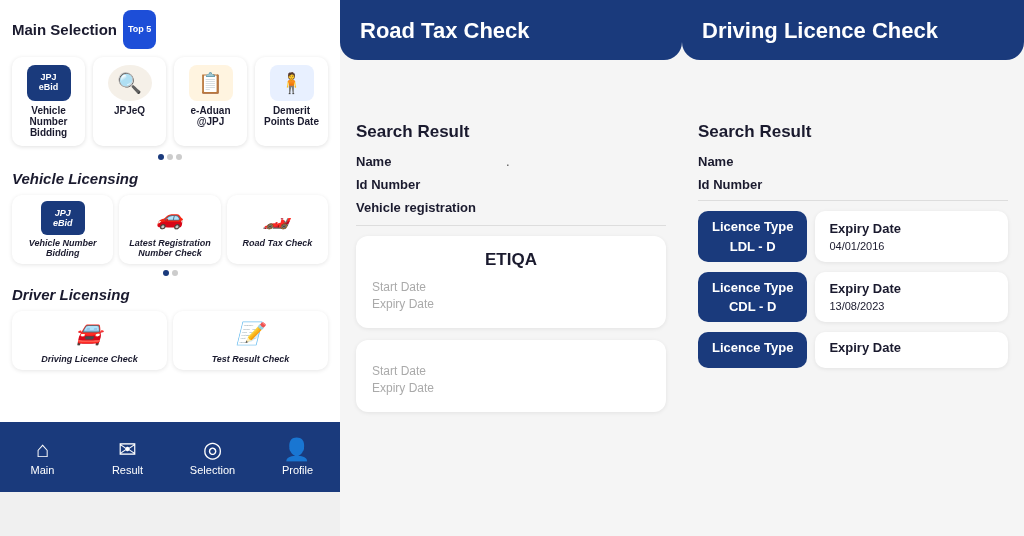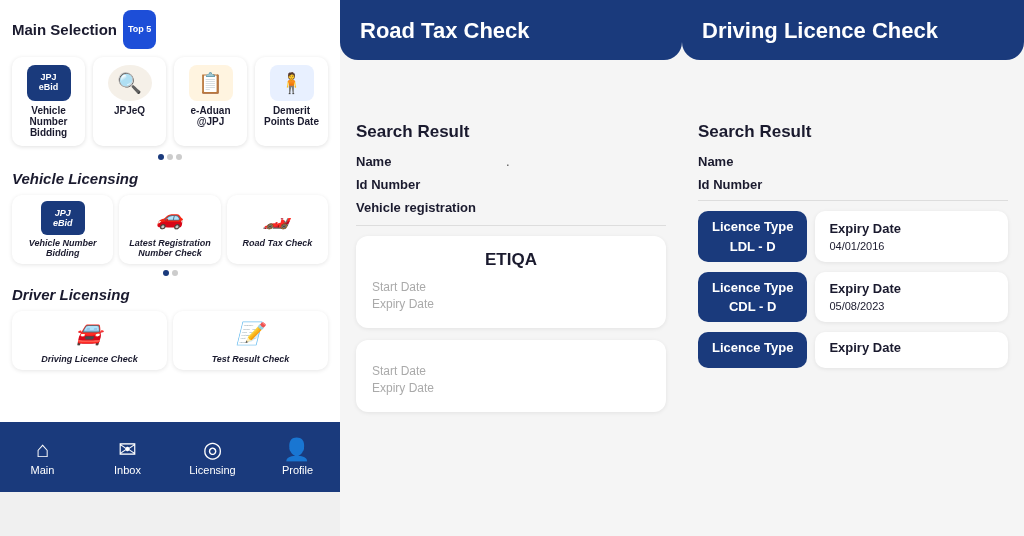--- a/index.html
+++ b/index.html
@@ -424,25 +424,25 @@
     </div>
   </div>
 
   <div class="bottom-nav">
     <div class="nav-item">
       <span class="nav-icon">⌂</span>
       <span class="nav-label">Main</span>
     </div>
     <div class="nav-item">
       <span class="nav-icon">✉</span>
-      <span class="nav-label">Inbox</span>
+      <span class="nav-label">Result</span>
     </div>
     <div class="nav-item">
       <span class="nav-icon">◎</span>
-      <span class="nav-label">Licensing</span>
+      <span class="nav-label">Selection</span>
     </div>
     <div class="nav-item">
       <span class="nav-icon">👤</span>
       <span class="nav-label">Profile</span>
     </div>
   </div>
 </div>
 
 <div class="middle-panel">
   <div class="panel-header-blue">
@@ -501,21 +501,21 @@
       </div>
     </div>
 
     <div class="licence-card">
       <div class="licence-type-box">
         <span class="licence-type-label">Licence Type</span>
         <span class="licence-type-value">CDL - D</span>
       </div>
       <div class="expiry-box">
         <span class="expiry-label">Expiry Date</span>
-        <span class="expiry-value">05/08/2023</span>
+        <span class="expiry-value">13/08/2023</span>
       </div>
     </div>
 
     <div class="licence-card">
       <div class="licence-type-box">
         <span class="licence-type-label">Licence Type</span>
         <span class="licence-type-value"></span>
       </div>
       <div class="expiry-box">
         <span class="expiry-label">Expiry Date</span>

